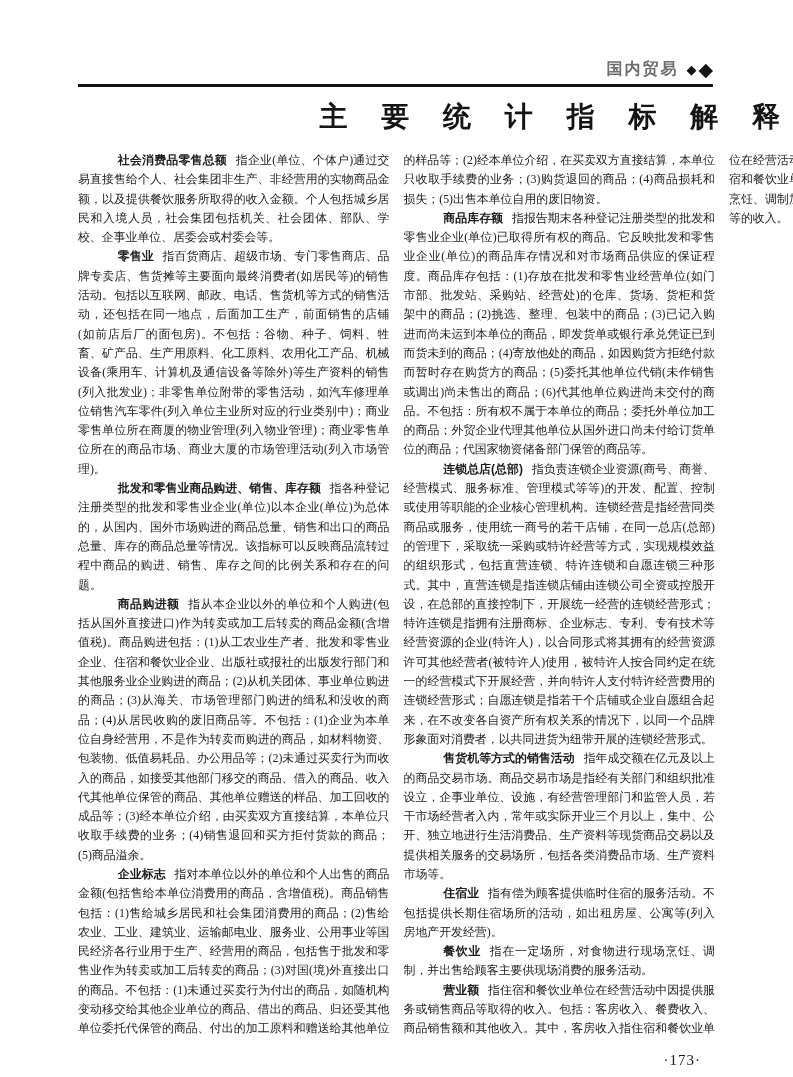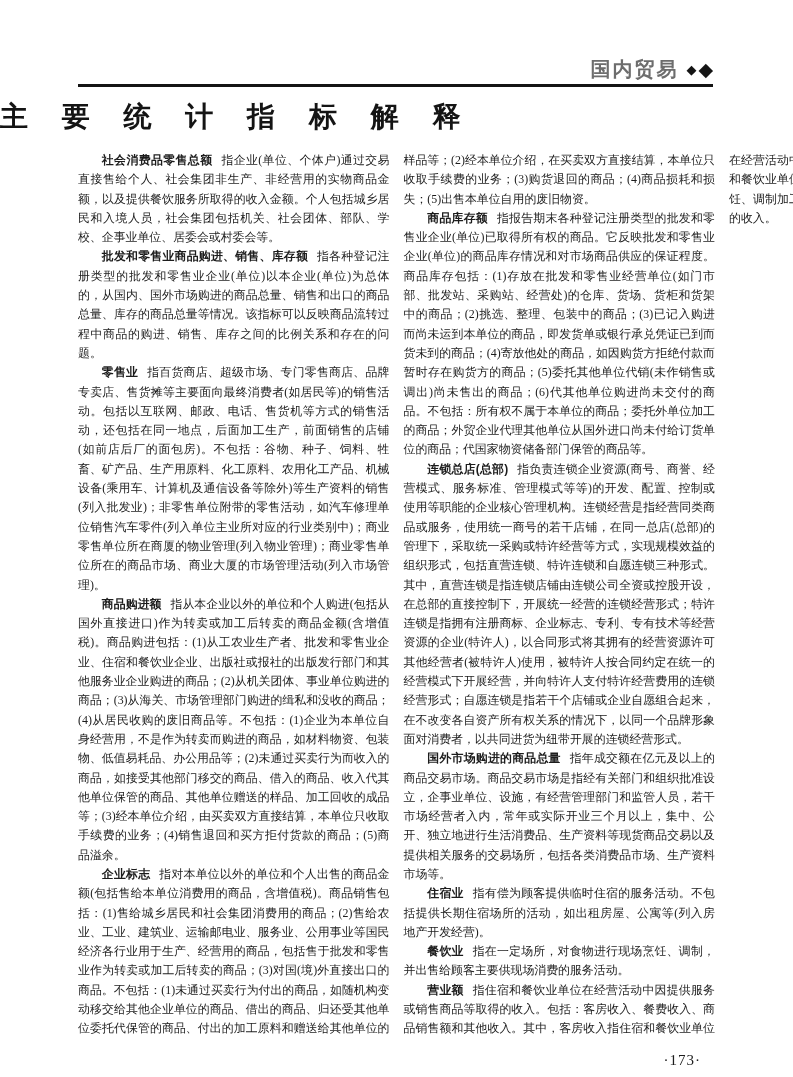--- a/index.html
+++ b/index.html
@@ -24,21 +24,21 @@
     left: 78px;
     right: 80px;
     height: 26px;
     display: flex;
     justify-content: flex-end;
     align-items: center;
   }
   .running-head .head-label {
     font-family: "Liberation Sans", sans-serif;
     font-weight: bold;
-    font-size: 20px;
+    font-size: 16px;
     letter-spacing: 2px;
     color: #6d6d6d;
     margin-right: 8px;
   }
   .diamond {
     color: #141414;
     line-height: 1;
   }
   .diamond.small { font-size: 13px; margin-right: 2px; }
   .diamond.large { font-size: 19px; }
@@ -49,21 +49,21 @@
     right: 80px;
     height: 2.5px;
     background: #141414;
   }
   
   .doc-title {
     position: absolute;
     top: 98px;
     left: 0;
     width: 100%;
-    text-align: left;
+    text-align: right;
     font-family: "Liberation Sans", sans-serif;
     font-weight: bold;
     font-size: 28px;
     letter-spacing: 13px;
     color: #141414;
     margin: 0;
   }
   
   .content {
     position: absolute;
@@ -82,20 +82,21 @@
   }
   .entry {
     margin: 0;
     padding: 0;
     text-indent: 2em;
   }
   .term {
     font-family: "Liberation Sans", sans-serif;
     font-weight: bold;
     padding-right: 0.75em;
+    margin-left: 16px;
   }
   
   .folio {
     position: absolute;
     top: 1052px;
     right: 92px;
     font-size: 15px;
     letter-spacing: 1px;
     color: #1c1c1c;
     font-family: "Liberation Serif", serif;
@@ -110,27 +111,27 @@
     <span class="head-label">国内贸易</span>
     <span class="diamond small">◆</span>
     <span class="diamond large">◆</span>
   </div>
   <div class="head-rule"></div>
 
   <h1 class="doc-title">主 要 统 计 指 标 解 释</h1>
 
   <div class="content">
     <p class="entry"><span class="term">社会消费品零售总额</span><span>指企业(单位、个体户)通过交易直接售给个人、社会集团非生产、非经营用的实物商品金额，以及提供餐饮服务所取得的收入金额。个人包括城乡居民和入境人员，社会集团包括机关、社会团体、部队、学校、企事业单位、居委会或村委会等。</span></p>
+    <p class="entry"><span class="term">零售业</span><span>指百货商店、超级市场、专门零售商店、品牌专卖店、售货摊等主要面向最终消费者(如居民等)的销售活动。包括以互联网、邮政、电话、售货机等方式的销售活动，还包括在同一地点，后面加工生产，前面销售的店铺(如前店后厂的面包房)。不包括：谷物、种子、饲料、牲畜、矿产品、生产用原料、化工原料、农用化工产品、机械设备(乘用车、计算机及通信设备等除外)等生产资料的销售(列入批发业)；非零售单位附带的零售活动，如汽车修理单位销售汽车零件(列入单位主业所对应的行业类别中)；商业零售单位所在商厦的物业管理(列入物业管理)；商业零售单位所在的商品市场、商业大厦的市场管理活动(列入市场管理)。</span></p>
     <p class="entry"><span class="term">批发和零售业商品购进、销售、库存额</span><span>指各种登记注册类型的批发和零售业企业(单位)以本企业(单位)为总体的，从国内、国外市场购进的商品总量、销售和出口的商品总量、库存的商品总量等情况。该指标可以反映商品流转过程中商品的购进、销售、库存之间的比例关系和存在的问题。</span></p>
-    <p class="entry"><span class="term">零售业</span><span>指百货商店、超级市场、专门零售商店、品牌专卖店、售货摊等主要面向最终消费者(如居民等)的销售活动。包括以互联网、邮政、电话、售货机等方式的销售活动，还包括在同一地点，后面加工生产，前面销售的店铺(如前店后厂的面包房)。不包括：谷物、种子、饲料、牲畜、矿产品、生产用原料、化工原料、农用化工产品、机械设备(乘用车、计算机及通信设备等除外)等生产资料的销售(列入批发业)；非零售单位附带的零售活动，如汽车修理单位销售汽车零件(列入单位主业所对应的行业类别中)；商业零售单位所在商厦的物业管理(列入物业管理)；商业零售单位所在的商品市场、商业大厦的市场管理活动(列入市场管理)。</span></p>
     <p class="entry"><span class="term">商品购进额</span><span>指从本企业以外的单位和个人购进(包括从国外直接进口)作为转卖或加工后转卖的商品金额(含增值税)。商品购进包括：(1)从工农业生产者、批发和零售业企业、住宿和餐饮业企业、出版社或报社的出版发行部门和其他服务业企业购进的商品；(2)从机关团体、事业单位购进的商品；(3)从海关、市场管理部门购进的缉私和没收的商品；(4)从居民收购的废旧商品等。不包括：(1)企业为本单位自身经营用，不是作为转卖而购进的商品，如材料物资、包装物、低值易耗品、办公用品等；(2)未通过买卖行为而收入的商品，如接受其他部门移交的商品、借入的商品、收入代其他单位保管的商品、其他单位赠送的样品、加工回收的成品等；(3)经本单位介绍，由买卖双方直接结算，本单位只收取手续费的业务；(4)销售退回和买方拒付货款的商品；(5)商品溢余。</span></p>
     <p class="entry"><span class="term">企业标志</span><span>指对本单位以外的单位和个人出售的商品金额(包括售给本单位消费用的商品，含增值税)。商品销售包括：(1)售给城乡居民和社会集团消费用的商品；(2)售给农业、工业、建筑业、运输邮电业、服务业、公用事业等国民经济各行业用于生产、经营用的商品，包括售于批发和零售业作为转卖或加工后转卖的商品；(3)对国(境)外直接出口的商品。不包括：(1)未通过买卖行为付出的商品，如随机构变动移交给其他企业单位的商品、借出的商品、归还受其他单位委托代保管的商品、付出的加工原料和赠送给其他单位的样品等；(2)经本单位介绍，在买卖双方直接结算，本单位只收取手续费的业务；(3)购货退回的商品；(4)商品损耗和损失；(5)出售本单位自用的废旧物资。</span></p>
     <p class="entry"><span class="term">商品库存额</span><span>指报告期末各种登记注册类型的批发和零售业企业(单位)已取得所有权的商品。它反映批发和零售业企业(单位)的商品库存情况和对市场商品供应的保证程度。商品库存包括：(1)存放在批发和零售业经营单位(如门市部、批发站、采购站、经营处)的仓库、货场、货柜和货架中的商品；(2)挑选、整理、包装中的商品；(3)已记入购进而尚未运到本单位的商品，即发货单或银行承兑凭证已到而货未到的商品；(4)寄放他处的商品，如因购货方拒绝付款而暂时存在购货方的商品；(5)委托其他单位代销(未作销售或调出)尚未售出的商品；(6)代其他单位购进尚未交付的商品。不包括：所有权不属于本单位的商品；委托外单位加工的商品；外贸企业代理其他单位从国外进口尚未付给订货单位的商品；代国家物资储备部门保管的商品等。</span></p>
     <p class="entry"><span class="term">连锁总店(总部)</span><span>指负责连锁企业资源(商号、商誉、经营模式、服务标准、管理模式等等)的开发、配置、控制或使用等职能的企业核心管理机构。连锁经营是指经营同类商品或服务，使用统一商号的若干店铺，在同一总店(总部)的管理下，采取统一采购或特许经营等方式，实现规模效益的组织形式，包括直营连锁、特许连锁和自愿连锁三种形式。其中，直营连锁是指连锁店铺由连锁公司全资或控股开设，在总部的直接控制下，开展统一经营的连锁经营形式；特许连锁是指拥有注册商标、企业标志、专利、专有技术等经营资源的企业(特许人)，以合同形式将其拥有的经营资源许可其他经营者(被特许人)使用，被特许人按合同约定在统一的经营模式下开展经营，并向特许人支付特许经营费用的连锁经营形式；自愿连锁是指若干个店铺或企业自愿组合起来，在不改变各自资产所有权关系的情况下，以同一个品牌形象面对消费者，以共同进货为纽带开展的连锁经营形式。</span></p>
-    <p class="entry"><span class="term">国外市场购进的商品总量</span><span>指年成交额在亿元及以上的商品交易市场。商品交易市场是指经有关部门和组织批准设立，企事业单位、设施，有经营管理部门和监管人员，若干市场经营者入内，常年或实际开业三个月以上，集中、公开、独立地进行生活消费品、生产资料等现货商品交易以及提供相关服务的交易场所，包括各类消费品市场、生产资料市场等。</span></p>
+    <p class="entry"><span class="term">售货机等方式的销售活动</span><span>指年成交额在亿元及以上的商品交易市场。商品交易市场是指经有关部门和组织批准设立，企事业单位、设施，有经营管理部门和监管人员，若干市场经营者入内，常年或实际开业三个月以上，集中、公开、独立地进行生活消费品、生产资料等现货商品交易以及提供相关服务的交易场所，包括各类消费品市场、生产资料市场等。</span></p>
     <p class="entry"><span class="term">住宿业</span><span>指有偿为顾客提供临时住宿的服务活动。不包括提供长期住宿场所的活动，如出租房屋、公寓等(列入房地产开发经营)。</span></p>
     <p class="entry"><span class="term">餐饮业</span><span>指在一定场所，对食物进行现场烹饪、调制，并出售给顾客主要供现场消费的服务活动。</span></p>
     <p class="entry"><span class="term">营业额</span><span>指住宿和餐饮业单位在经营活动中因提供服务或销售商品等取得的收入。包括：客房收入、餐费收入、商品销售额和其他收入。其中，客房收入指住宿和餐饮业单位在经营活动中因提供住宿服务取得的收入。餐费收入指住宿和餐饮业单位因为顾客提供就餐服务取得的收入，包括经烹饪、调制加工后出售的各种食品，如主食、炒菜、凉拌菜等的收入。</span></p>
   </div>
 
   <div class="folio">·173·</div>
 
 </div>
 
 </body></html>

